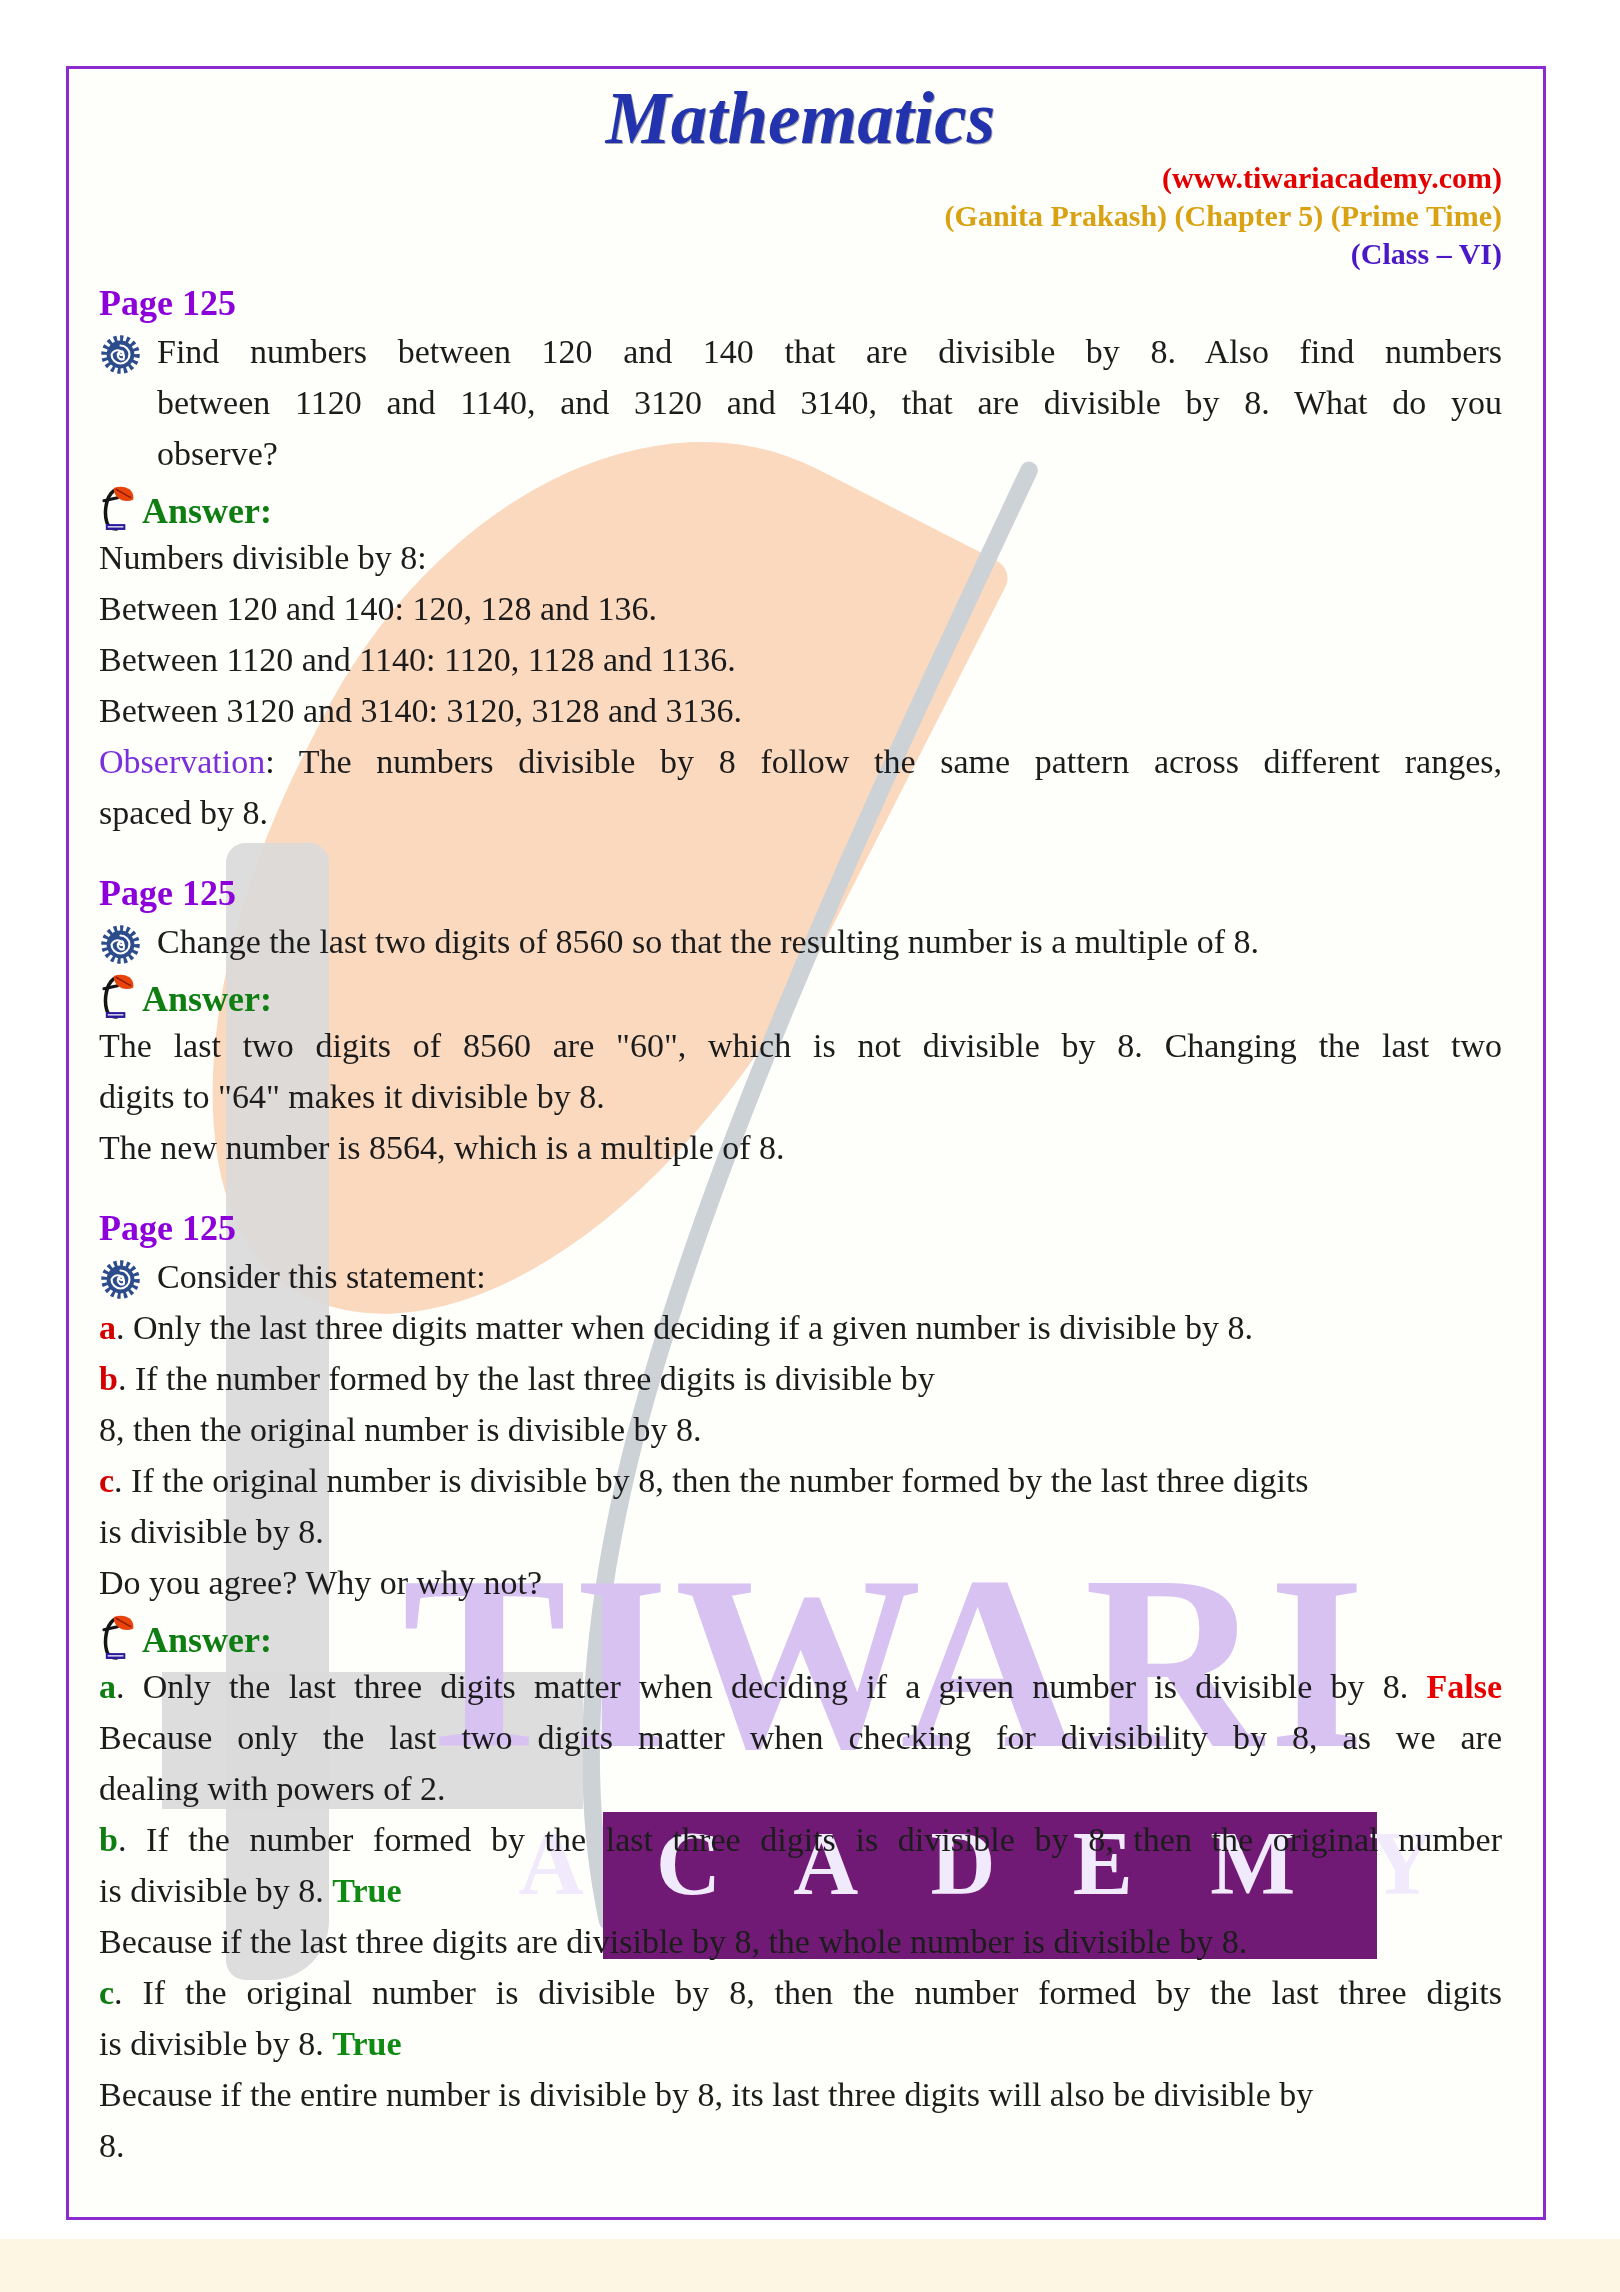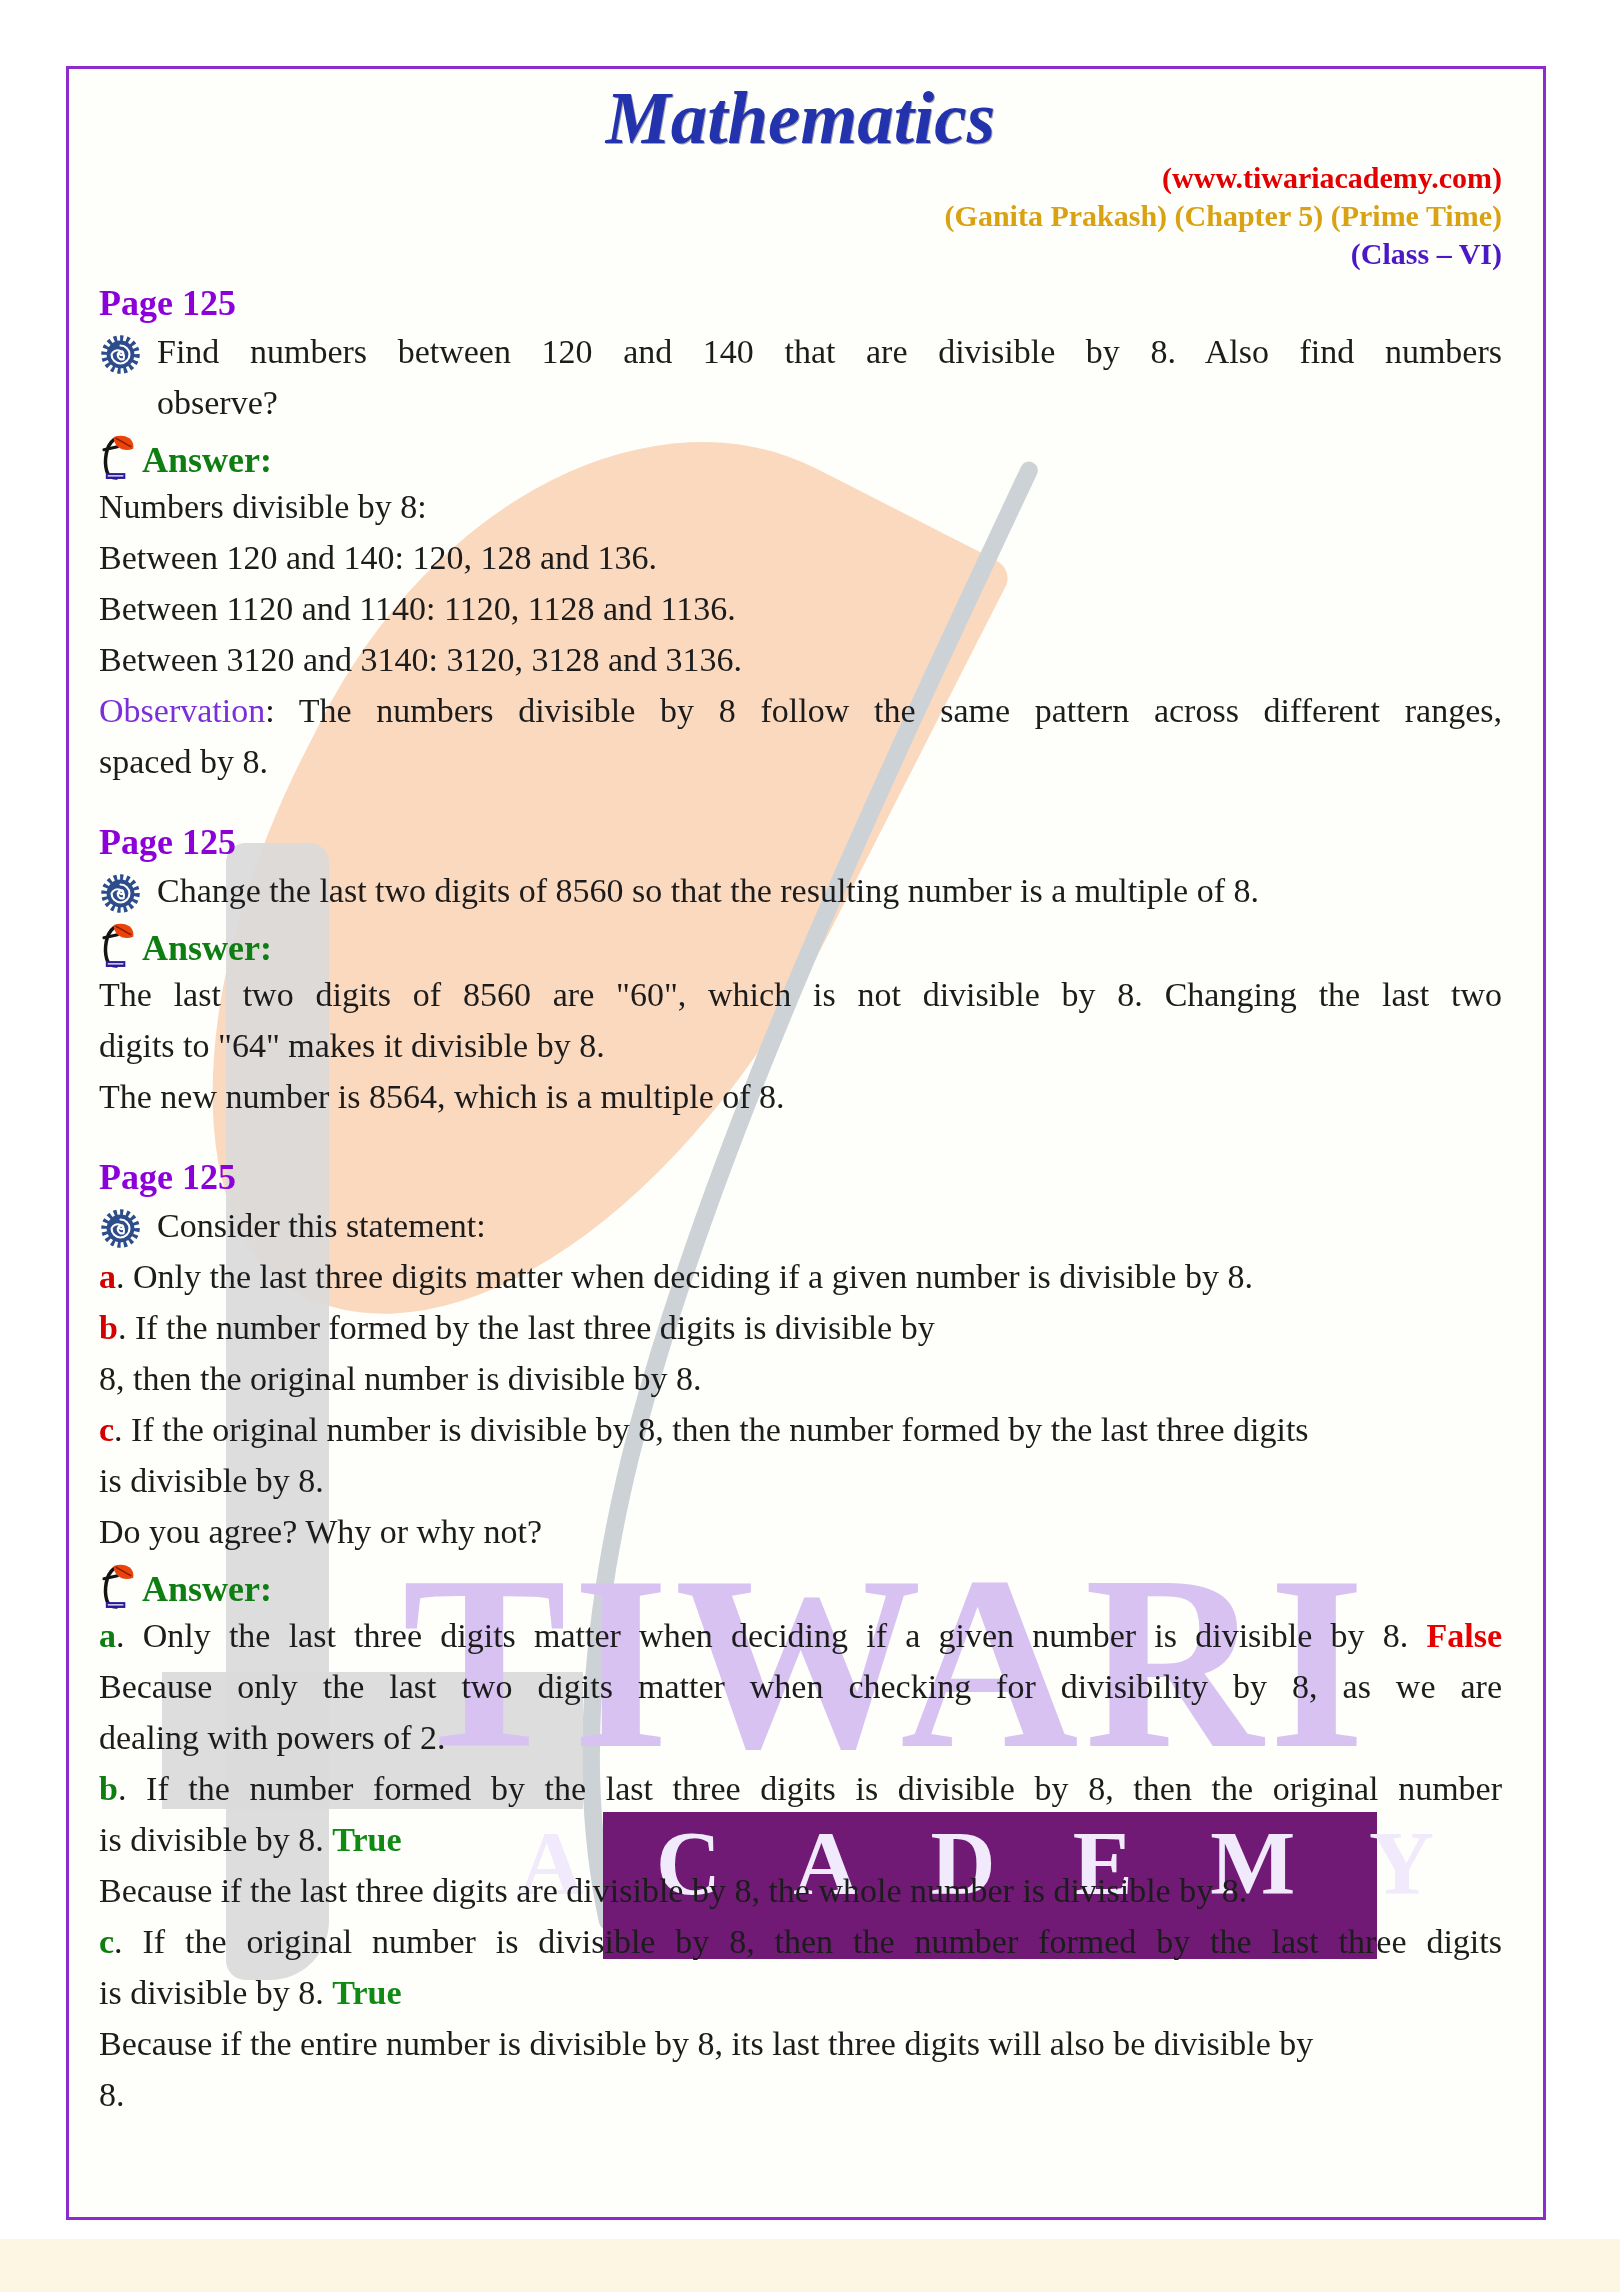--- a/index.html
+++ b/index.html
@@ -100,20 +100,21 @@
     <div class="hline book">(Ganita Prakash) (Chapter 5) (Prime Time)</div>
     <div class="hline cls">(Class – VI)</div>
 
     <div class="page-head">Page 125</div>
     <div class="qrow">
       <svg class="qicon" width="43" height="43" viewBox="0 0 44 44">
           <use href="#gear"></use>
         </svg>
       <div class="qtext">
         <div class="body-line just">Find numbers between 120 and 140 that are divisible by 8. Also find numbers</div>
+        <div class="body-line just">between 1120 and 1140, and 3120 and 3140, that are divisible by 8. What do you</div>
         <div class="body-line">observe?</div>
       </div>
     </div>
     <div class="answer-row">
       <svg width="39" height="47" viewBox="0 0 40 48">
           <use href="#talogo"></use>
         </svg>
       <span class="answer-text">Answer:</span>
     </div>
     <div class="body-line">Numbers divisible by 8:</div>

